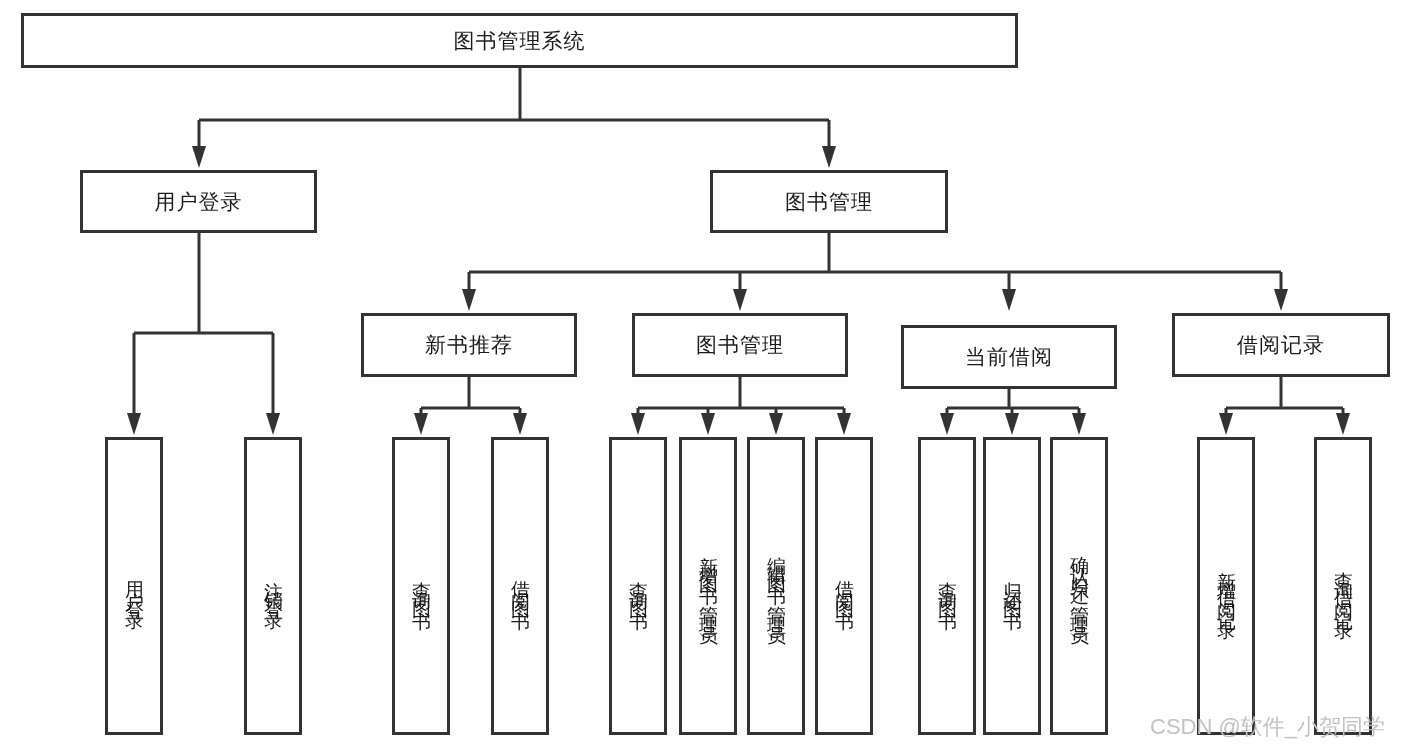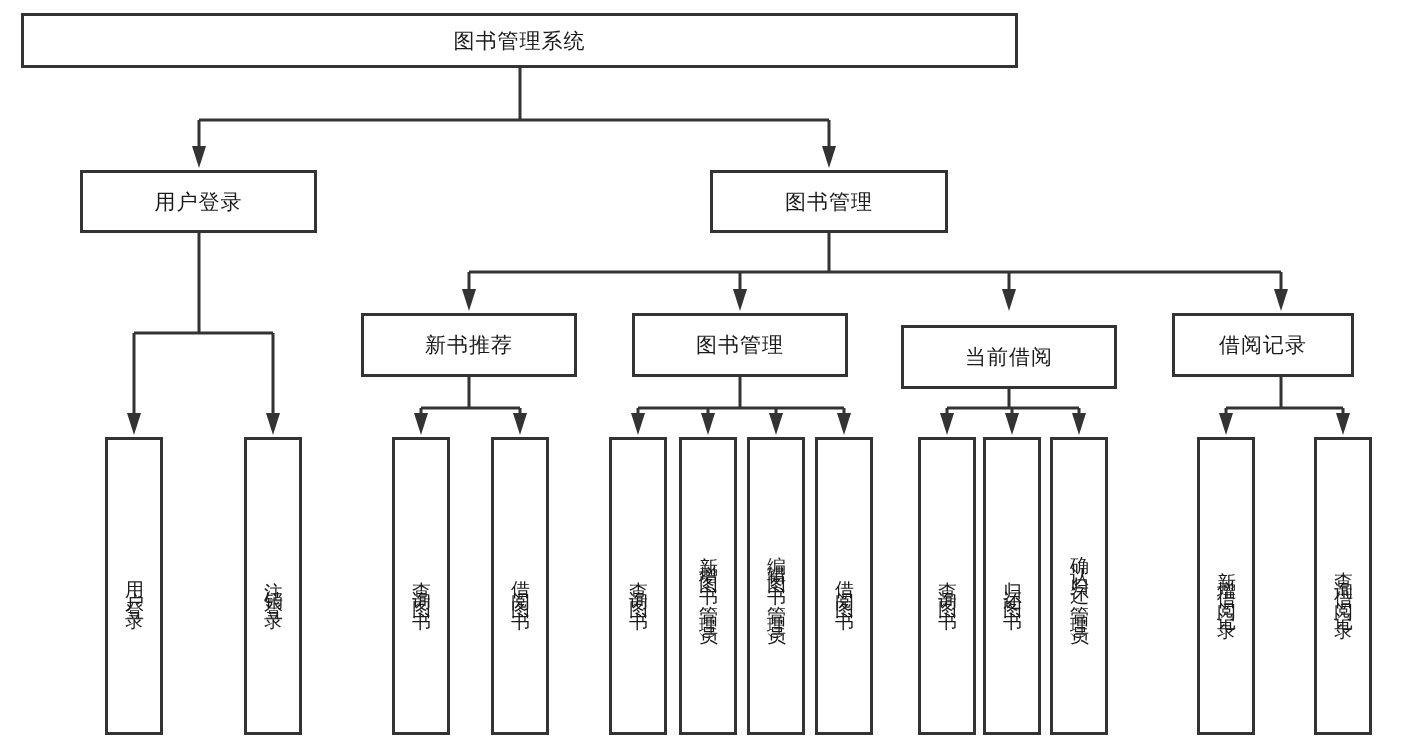--- a/index.html
+++ b/index.html
@@ -88,21 +88,21 @@
   </svg>
 
   <div class="node hbox" style="left:21px;top:13px;width:997px;height:55px;">图书管理系统</div>
 
   <div class="node hbox" style="left:80px;top:170px;width:237px;height:63px;">用户登录</div>
   <div class="node hbox" style="left:361px;top:313px;width:216px;height:64px;">新书推荐</div>
 
   <div class="node hbox" style="left:710px;top:170px;width:238px;height:63px;">图书管理</div>
   <div class="node hbox" style="left:632px;top:313px;width:216px;height:64px;">图书管理</div>
   <div class="node hbox" style="left:901px;top:325px;width:216px;height:64px;">当前借阅</div>
-  <div class="node hbox" style="left:1172px;top:313px;width:182px;height:64px;">借阅记录</div>
+  <div class="node hbox" style="left:1172px;top:313px;width:218px;height:64px;">借阅记录</div>
 
   <div class="node vbox" style="left:105px;top:437px;width:58px;height:298px;">
     <span>用户登录</span>
     </div>
   <div class="node vbox" style="left:244px;top:437px;width:58px;height:298px;">
     <span>注销登录</span>
     </div>
 
   <div class="node vbox" style="left:392px;top:437px;width:58px;height:298px;">
     <span>查询图书</span>
@@ -134,14 +134,15 @@
     <span>确认归还（管理员）</span>
     </div>
 
   <div class="node vbox" style="left:1197px;top:437px;width:58px;height:298px;">
     <span>新增借阅记录</span>
     </div>
   <div class="node vbox" style="left:1314px;top:437px;width:58px;height:298px;">
     <span>查询借阅记录</span>
     </div>
 
+  <div class="watermark">CSDN @软件_小贺同学</div>
 
 </div>
 
 </body></html>

